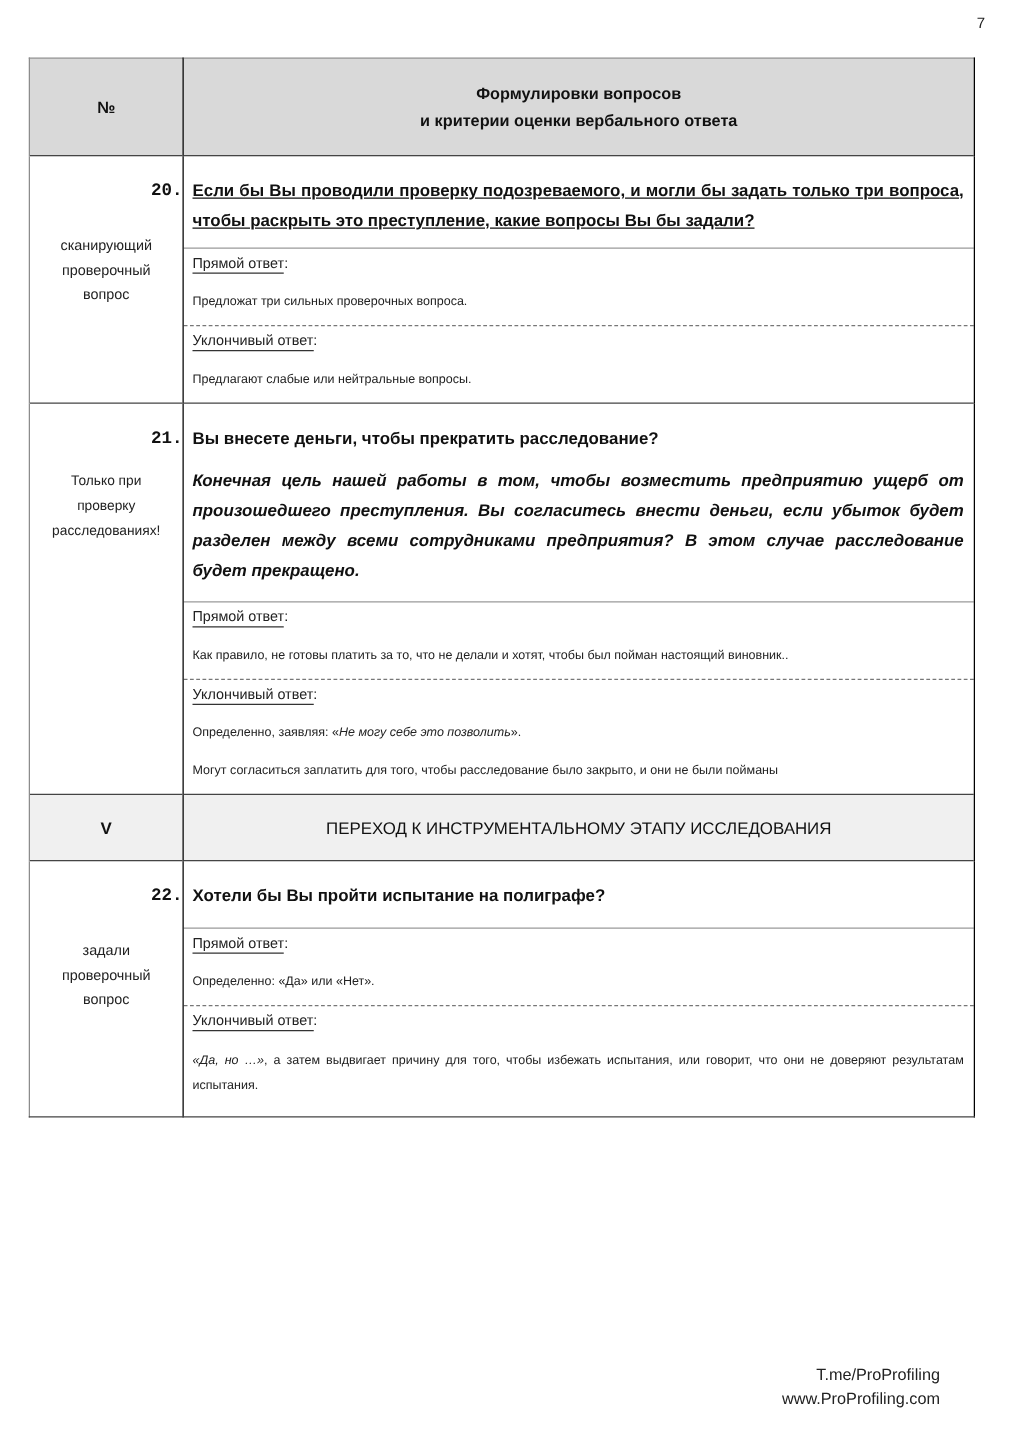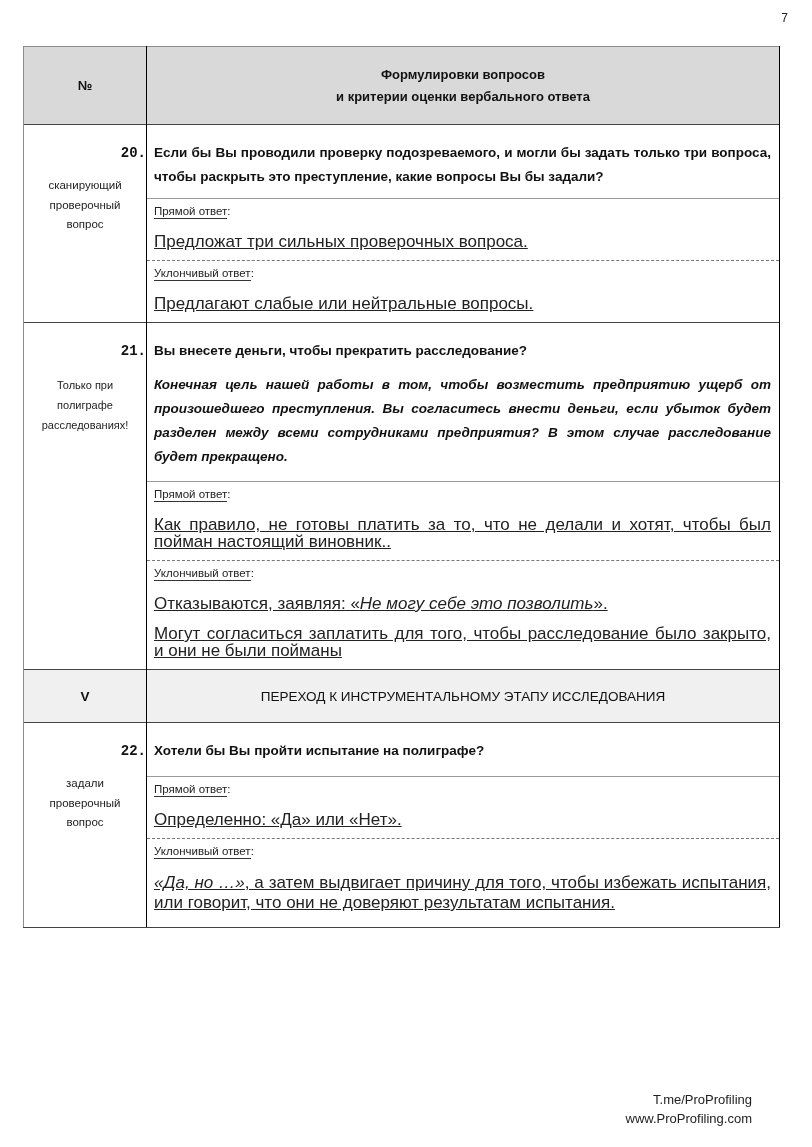--- a/index.html
+++ b/index.html
@@ -23,35 +23,35 @@
   .txt-col { border-right: 1.5px solid #000; }
   tr.row-sep > td { border-top: 1.5px solid #444; }
   tr.hdr td { background: #d9d9d9; height: 77px; vertical-align: middle; text-align: center; font-weight: bold; font-size: 13px; }
   tr.hdr td { border-top: 1.5px solid #8c8c8c; }
   .hdr-title { line-height: 22px; }
   tr.section td { background: #f0f0f0; height: 52px; vertical-align: middle; text-align: center; font-size: 13.5px; }
   tr.section td.num-col { font-weight: bold; }
   tr.lastrow > td { border-bottom: 1.5px solid #444; }
 
   .qnum { text-align: right; font-weight: bold; font-size: 14px; margin-top: 20px; font-family: Liberation Mono, monospace; }
-  .qtype { text-align: center; font-size: 11.5px; line-height: 19.5px; margin-top: 15px; color: #222; }
+  .qtype { text-align: center; font-size: 11.5px; line-height: 19.5px; margin-top: 27px; color: #222; }
   .qtype.big { font-size: 11px; line-height: 20px; }
 
   .q-block { padding: 16px 8px 14px 7px; }
   .q-text { font-weight: bold; font-size: 13.5px; line-height: 24px; text-align: justify; }
   .q-text + .q-text { margin-top: 10px; font-style: italic; }
   .ans {
     border-top: 1.5px solid #9a9a9a; padding: 2px 8px 10px 7px;
   }
   .ans.evasive { border-top: 1px dashed #777; }
   .ans-label {
     font-size: 11.5px; display: inline-block; border-bottom: 1px solid #333; line-height: 14px; color: #222;
   }
   .ans-colon { font-size: 11.5px; }
-  .ans-text { font-size: 17px; line-height: 17px; margin-top: 14px; color: #222; text-align: justify; text-decoration: underline; }
+  .ans-text { font-size: 10px; line-height: 17px; margin-top: 14px; color: #222; text-align: justify; }
   .ans-text + .ans-text { margin-top: 13px; }
   .ans-text i { font-style: italic; margin-top: 28px; }
 
   .footer {
     position: absolute; right: 60px; top: 1090px; text-align: right; font-size: 13px; line-height: 19px; color: #222;
   }
 </style>
 </head>
 <body>
 
@@ -77,55 +77,55 @@
   <tr class="row-sep">
     <td class="num-col">
       <div class="qnum">20.</div>
       <div class="qtype">
         <div>сканирующий</div>
         <div>проверочный</div>
         <div>вопрос</div>
       </div>
     </td>
     <td class="txt-col">
-      <div class="q-block" style="padding-bottom:9px;">
+      <div class="q-block" style="padding-bottom:9px;text-decoration:underline;">
         <div class="q-text">Если бы Вы проводили проверку подозреваемого, и могли бы задать только три вопроса, чтобы раскрыть это преступление, какие вопросы Вы бы задали?</div>
       </div>
       <div class="ans direct">
         <span class="ans-label">Прямой ответ</span><span class="ans-colon">:</span>
         <div class="ans-text">Предложат три сильных проверочных вопроса.</div>
       </div>
       <div class="ans evasive">
         <span class="ans-label">Уклончивый ответ</span><span class="ans-colon">:</span>
         <div class="ans-text">Предлагают слабые или нейтральные вопросы.</div>
       </div>
     </td>
   </tr>
 
   <tr class="row-sep">
     <td class="num-col">
       <div class="qnum">21.</div>
       <div class="qtype big" style="margin-top:16px;">
         <div>Только при</div>
-        <div>полиграфе</div>
+        <div>проверку</div>
         <div>расследованиях!</div>
       </div>
     </td>
     <td class="txt-col">
       <div class="q-block" style="padding-bottom:12px;">
         <div class="q-text">Вы внесете деньги, чтобы прекратить расследование?</div>
         <div class="q-text">Конечная цель нашей работы в том, чтобы возместить предприятию ущерб от произошедшего преступления. Вы согласитесь внести деньги, если убыток будет разделен между всеми сотрудниками предприятия? В этом случае расследование будет прекращено.</div>
       </div>
       <div class="ans direct">
         <span class="ans-label">Прямой ответ</span><span class="ans-colon">:</span>
         <div class="ans-text">Как правило, не готовы платить за то, что не делали и хотят, чтобы был пойман настоящий виновник..</div>
       </div>
       <div class="ans evasive">
         <span class="ans-label">Уклончивый ответ</span><span class="ans-colon">:</span>
-        <div class="ans-text"><span>Отказываются, заявляя: «</span><i>Не могу себе это позволить</i><span>».</span></div>
+        <div class="ans-text"><span>Определенно, заявляя: «</span><i>Не могу себе это позволить</i><span>».</span></div>
         <div class="ans-text">Могут согласиться заплатить для того, чтобы расследование было закрыто, и они не были пойманы</div>
       </div>
     </td>
   </tr>
 
   <tr class="section row-sep">
     <td class="num-col">
       <span>V</span>
     </td>
     <td class="txt-col">

